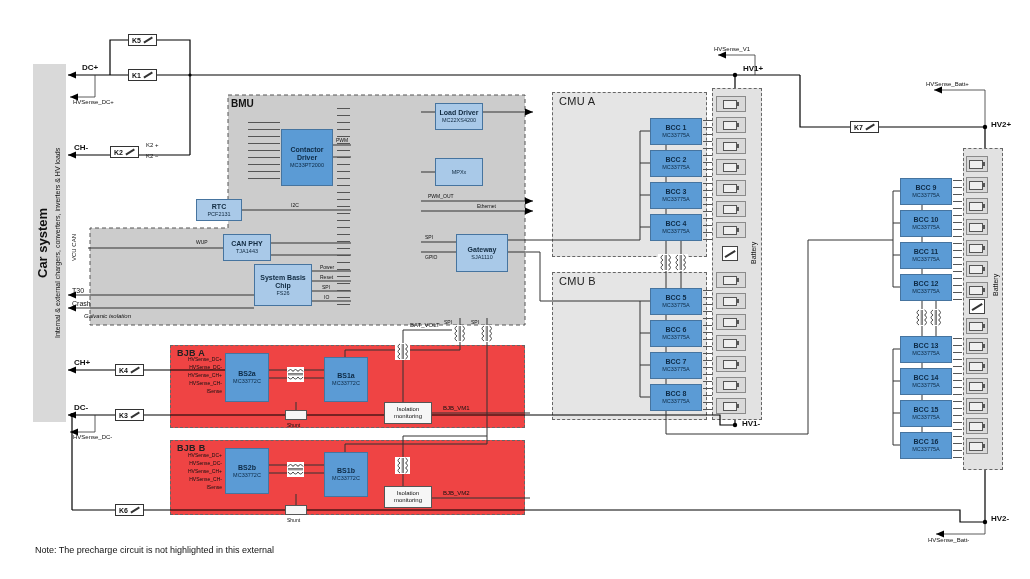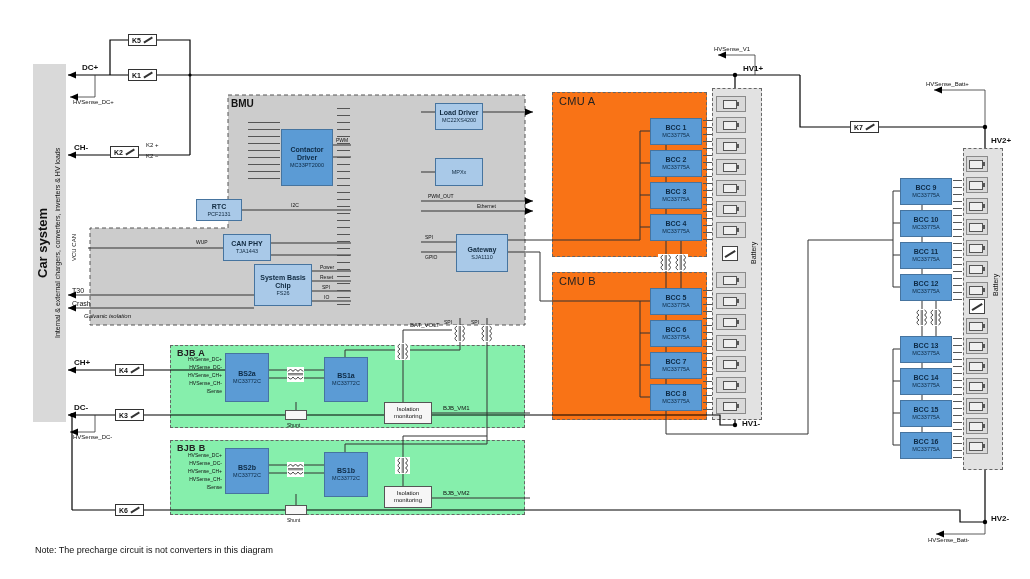--- a/index.html
+++ b/index.html
@@ -1,21 +1,21 @@
 <!DOCTYPE html>
 <html><head>
 <meta charset="utf-8">
 <style>
 *{margin:0;padding:0;box-sizing:border-box}
 body{background:#fff}
 #canvas{position:relative;width:1030px;height:579px;background:#ffffff;font-family:"Liberation Sans",sans-serif;color:#111;overflow:hidden}
 .abs{position:absolute}
 .dashed{position:absolute;border:1px dashed #666}
-.cmu{background:#f97316}
-.bjbbox{background:#86efac}
+.cmu{background:#e5e5e5}
+.bjbbox{background:#ef4444}
 .batw{background:#e2e2e2}
 .grp-label{position:absolute;top:2px;left:6px;font-size:11px;color:#222;letter-spacing:.3px}
 .grp-label.sm{font-size:9px;font-weight:bold}
 .block{position:absolute;display:flex;flex-direction:column;align-items:center;justify-content:center;text-align:center;line-height:1.15;border:1px solid #46749f}
 .b-dark{background:#5b9bd5;color:#0d2a45}
 .b-light{background:#a9c9e8;color:#102a40}
 .block .name{font-size:7px;font-weight:bold}
 .block .part{font-size:5.5px}
 .whitebox{position:absolute;background:#f6f6f6;border:1px solid #555;display:flex;align-items:center;justify-content:center;text-align:center;line-height:1.1;font-size:6px}
 .lab{position:absolute;font-size:6px;white-space:nowrap;color:#111}
@@ -387,27 +387,27 @@
       <span>K7</span>
       <span class="blade"></span>
     </div>
 
   <div class="term" style="left:82px;top:63px">DC+</div>
   <div class="term" style="left:74px;top:143px">CH-</div>
   <div class="term" style="left:74px;top:358px">CH+</div>
   <div class="term" style="left:74px;top:403px">DC-</div>
   <div class="term" style="left:743px;top:64px">HV1+</div>
   <div class="term" style="left:742px;top:419px">HV1-</div>
-  <div class="term" style="left:991px;top:136px">HV2+</div>
+  <div class="term" style="left:991px;top:120px">HV2+</div>
   <div class="term" style="left:991px;top:514px">HV2-</div>
 
   <div class="lab" style="left:73px;top:99px">HVSense_DC+</div>
   <div class="lab" style="left:73px;top:434px">HVSense_DC-</div>
   <div class="lab" style="left:714px;top:46px">HVSense_V1</div>
   <div class="lab" style="left:926px;top:81px">HVSense_Batt+</div>
   <div class="lab" style="left:928px;top:537px">HVSense_Batt-</div>
   <div class="lab" style="left:410px;top:322px">BAT_VOLT</div>
   <div class="lab" style="left:443px;top:405px">BJB_VM1</div>
   <div class="lab" style="left:443px;top:490px">BJB_VM2</div>
 
-  <div class="note">Note: The precharge circuit is not converters in this diagram</div>
+  <div class="note">Note: The precharge circuit is not highlighted in this external</div>
 
 </div>
 
 </body></html>

